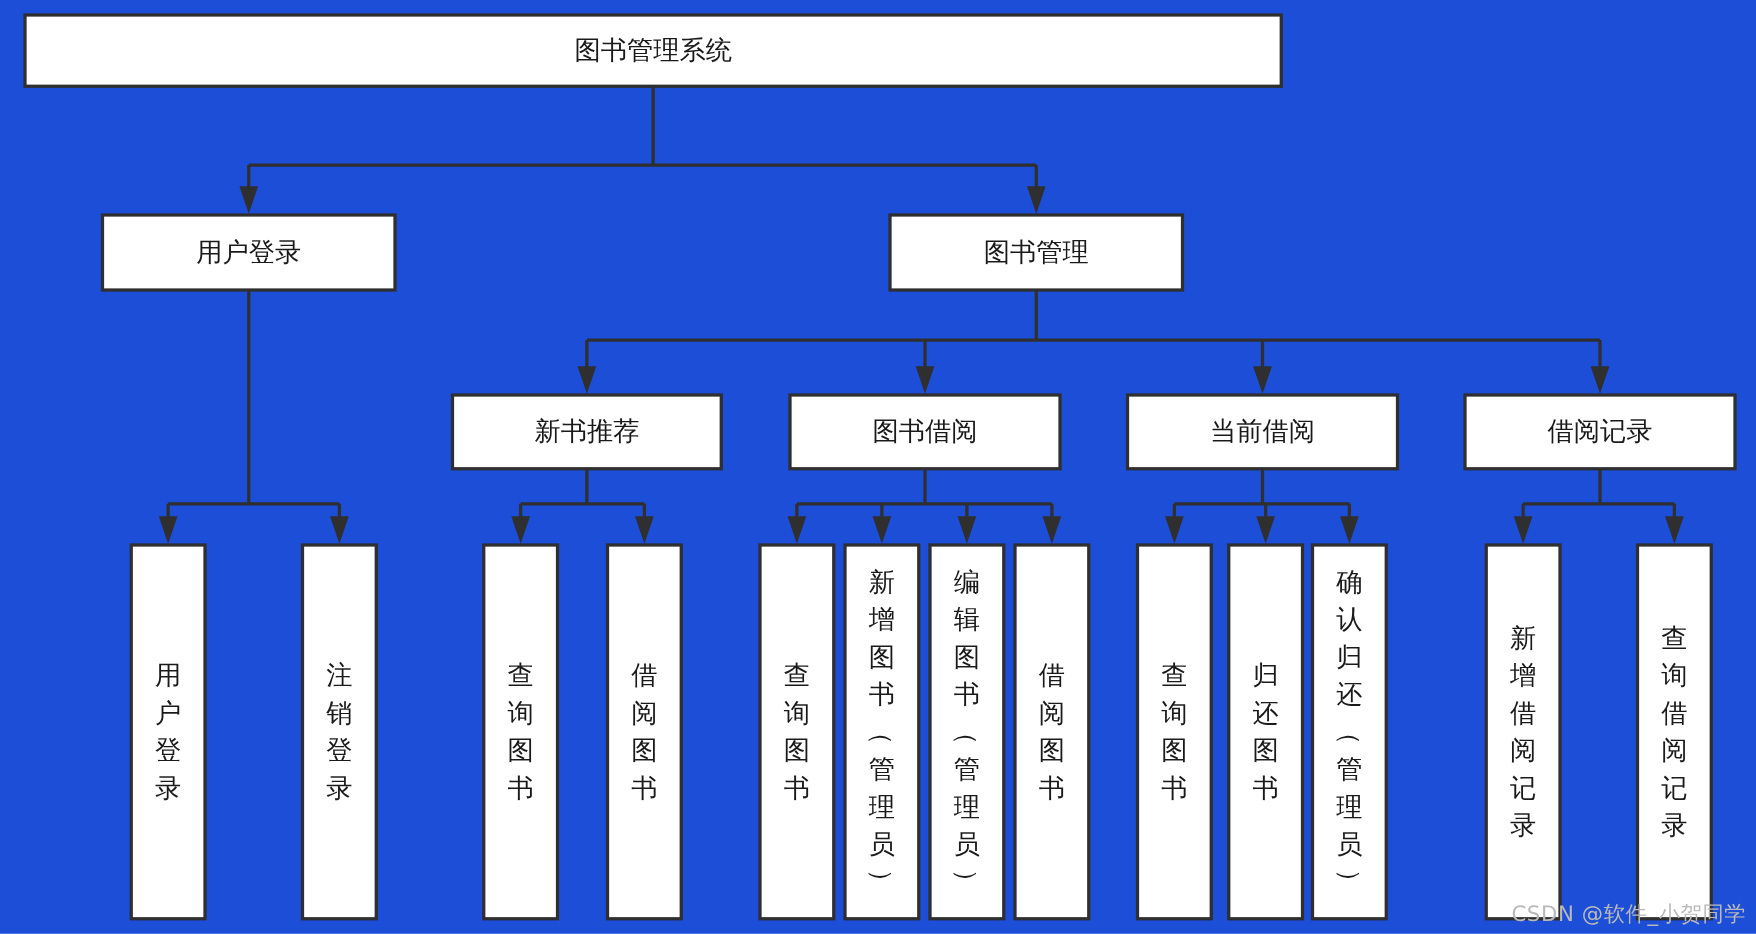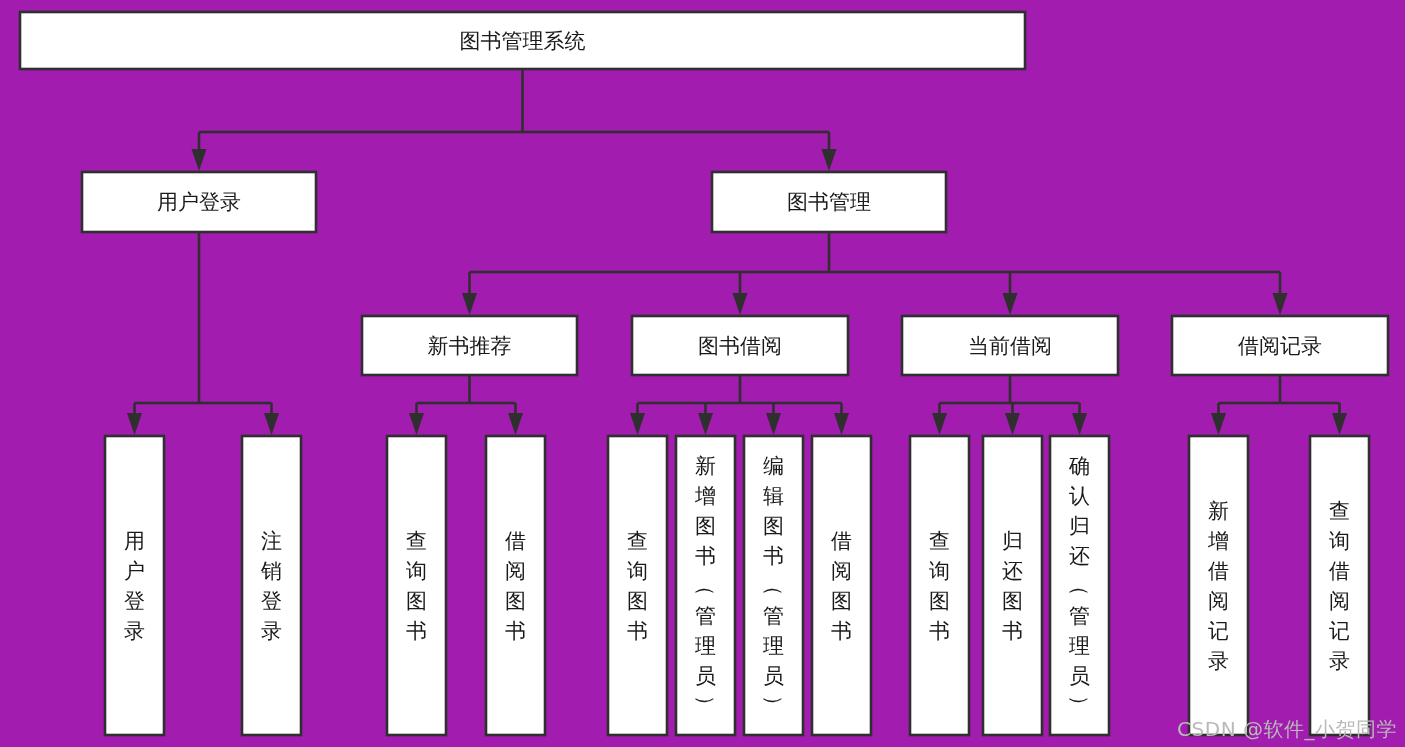--- a/index.html
+++ b/index.html
@@ -10,21 +10,21 @@
   body {
     width: 1405px;
     height: 747px;
     font-family: "Liberation Sans", "DejaVu Sans", sans-serif;
     overflow: hidden;
   }
   #diagram-root {
     position: relative;
     width: 1405px;
     height: 747px;
-    background: #a21caf;
+    background: #1d4ed8;
   }
   svg.diagram-canvas {
     position: absolute;
     top: 0;
     left: 0;
     width: 1405px;
     height: 747px;
     display: block;
   }
   .node-box {
@@ -57,21 +57,21 @@
     font-family: "DejaVu Sans", "Liberation Sans", sans-serif;
     font-size: 21px;
     text-anchor: middle;
     dominant-baseline: central;
   }
   .watermark {
     position: absolute;
     right: 8px;
     bottom: 4px;
     font-family: "DejaVu Sans", "Liberation Sans", sans-serif;
-    font-size: 20px;
+    font-size: 17px;
     color: #b9b9b9;
     letter-spacing: 0.5px;
     white-space: nowrap;
     user-select: none;
   }
 </style>
 </head>
 <body>
 
 <div id="diagram-root">

